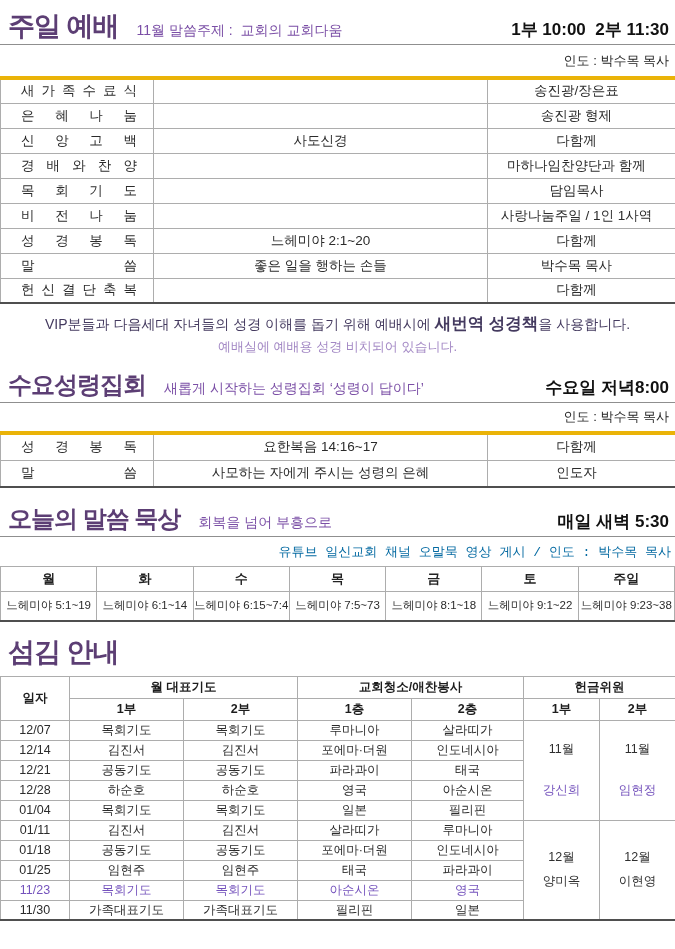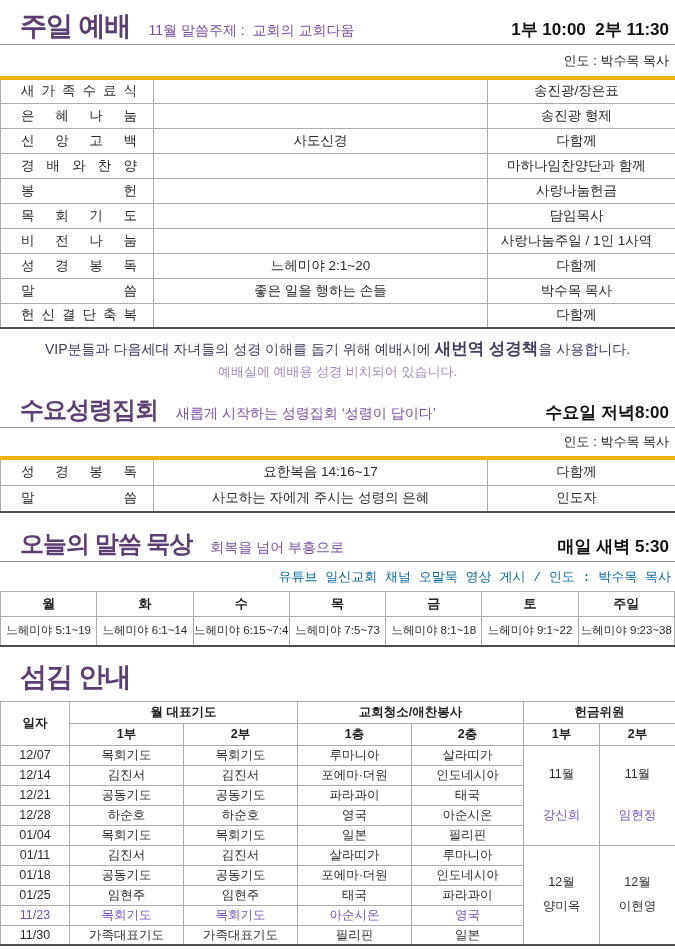--- a/index.html
+++ b/index.html
@@ -5,21 +5,21 @@
   * { margin:0; padding:0; box-sizing:border-box; }
   html,body { background:#ffffff; }
   body {
     width:675px; height:949px; overflow:hidden;
     font-family:"Liberation Sans","DejaVu Sans",sans-serif;
     color:#2b2b2b;
   }
   .page { width:675px; height:949px; background:#fff; }
 
   
-  .sec-head { display:flex; align-items:baseline; padding:12px 6px 3px 8px;margin-left:12px; }
+  .sec-head { display:flex; align-items:baseline; padding:12px 6px 3px 8px; }
   .sec-title { font-weight:800; color:#5c3e74; letter-spacing:-1px; line-height:1.05; }
   .t-xl { font-size:27px; }
   .t-lg { font-size:24px; }
   .sec-sub { font-weight:400; color:#7b4fa6; font-size:14px; margin-left:18px; white-space:pre; }
   .sec-time { margin-left:auto; font-weight:700; color:#111; font-size:17px; white-space:pre; }
   .rule { border-bottom:1.5px solid #8f8f8f; }
 
   .leader-line { text-align:right; font-size:13px; color:#222; padding:7px 6px 6px; }
 
   
@@ -86,25 +86,20 @@
         </tr>
         <tr class="rh25">
           <td class="lbl">신 앙 고 백</td>
           <td class="ctr">사도신경</td>
           <td class="per">다함께</td>
         </tr>
         <tr class="rh25">
           <td class="lbl">경 배 와 찬 양</td>
           <td class="ctr"></td>
           <td class="per">마하나임찬양단과 함께</td>
-        </tr>
-        <tr class="rh25">
-          <td class="lbl">봉 헌</td>
-          <td class="ctr"></td>
-          <td class="per">사랑나눔헌금</td>
         </tr>
         <tr class="rh25">
           <td class="lbl">목 회 기 도</td>
           <td class="ctr"></td>
           <td class="per">담임목사</td>
         </tr>
         <tr class="rh25">
           <td class="lbl">비 전 나 눔</td>
           <td class="ctr"></td>
           <td class="per">사랑나눔주일 / 1인 1사역</td>

